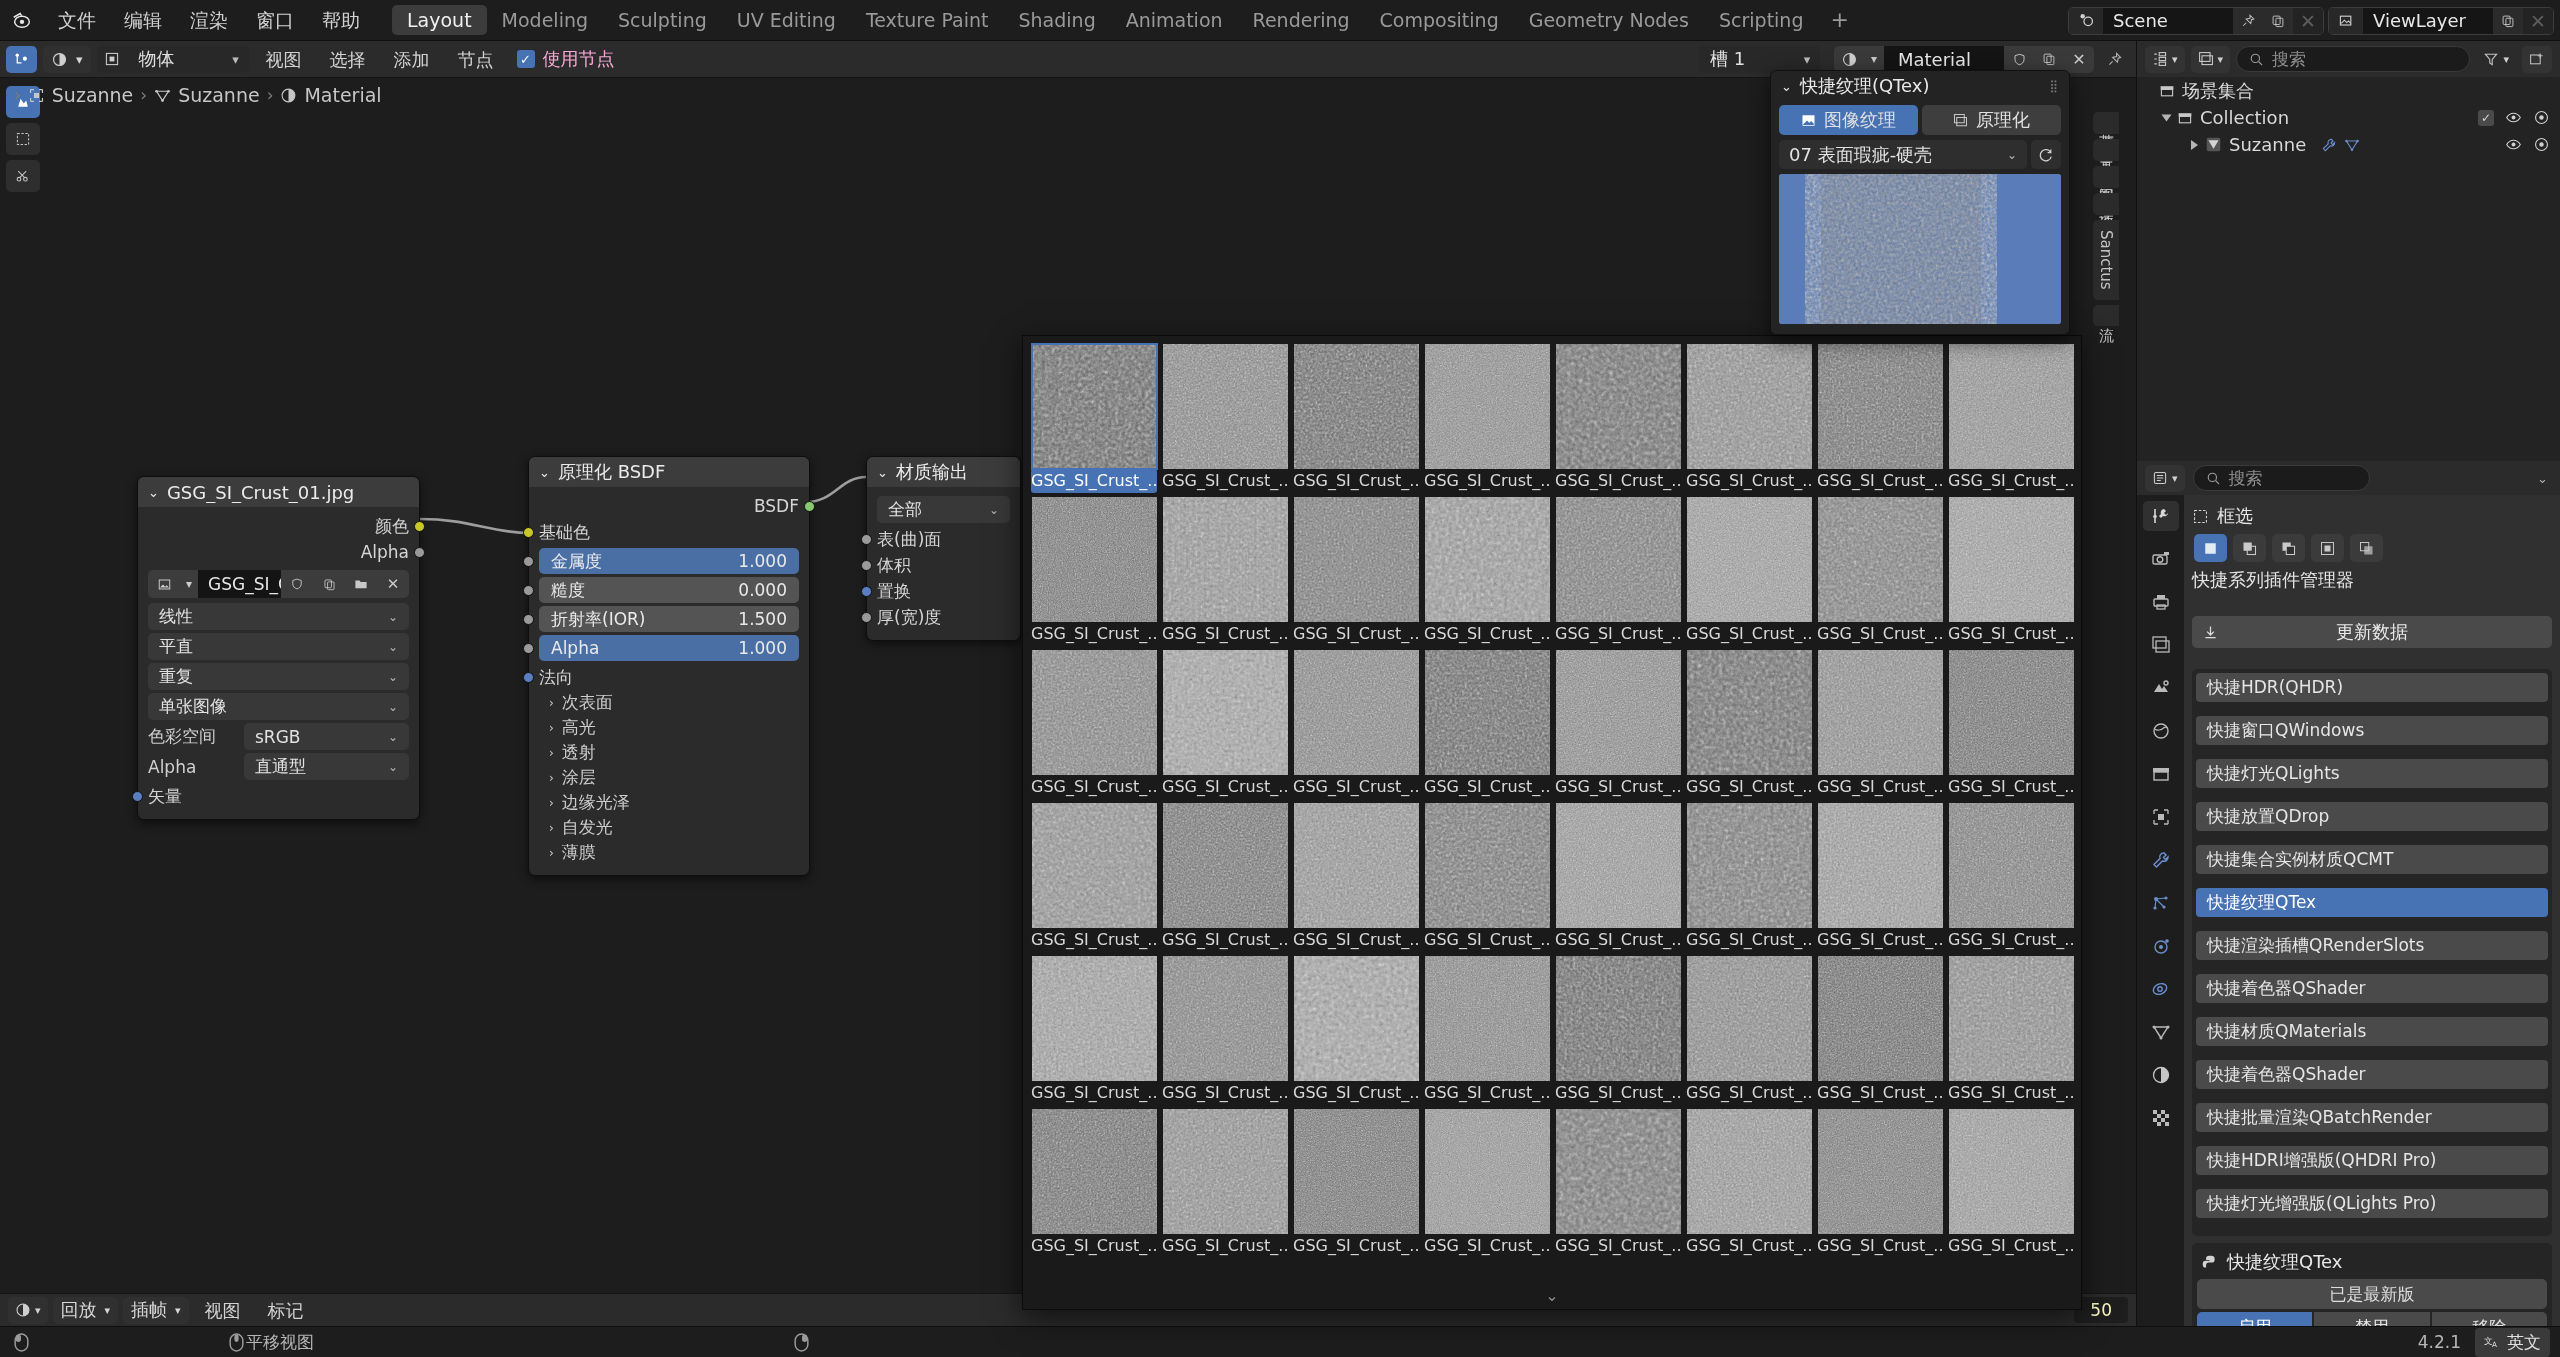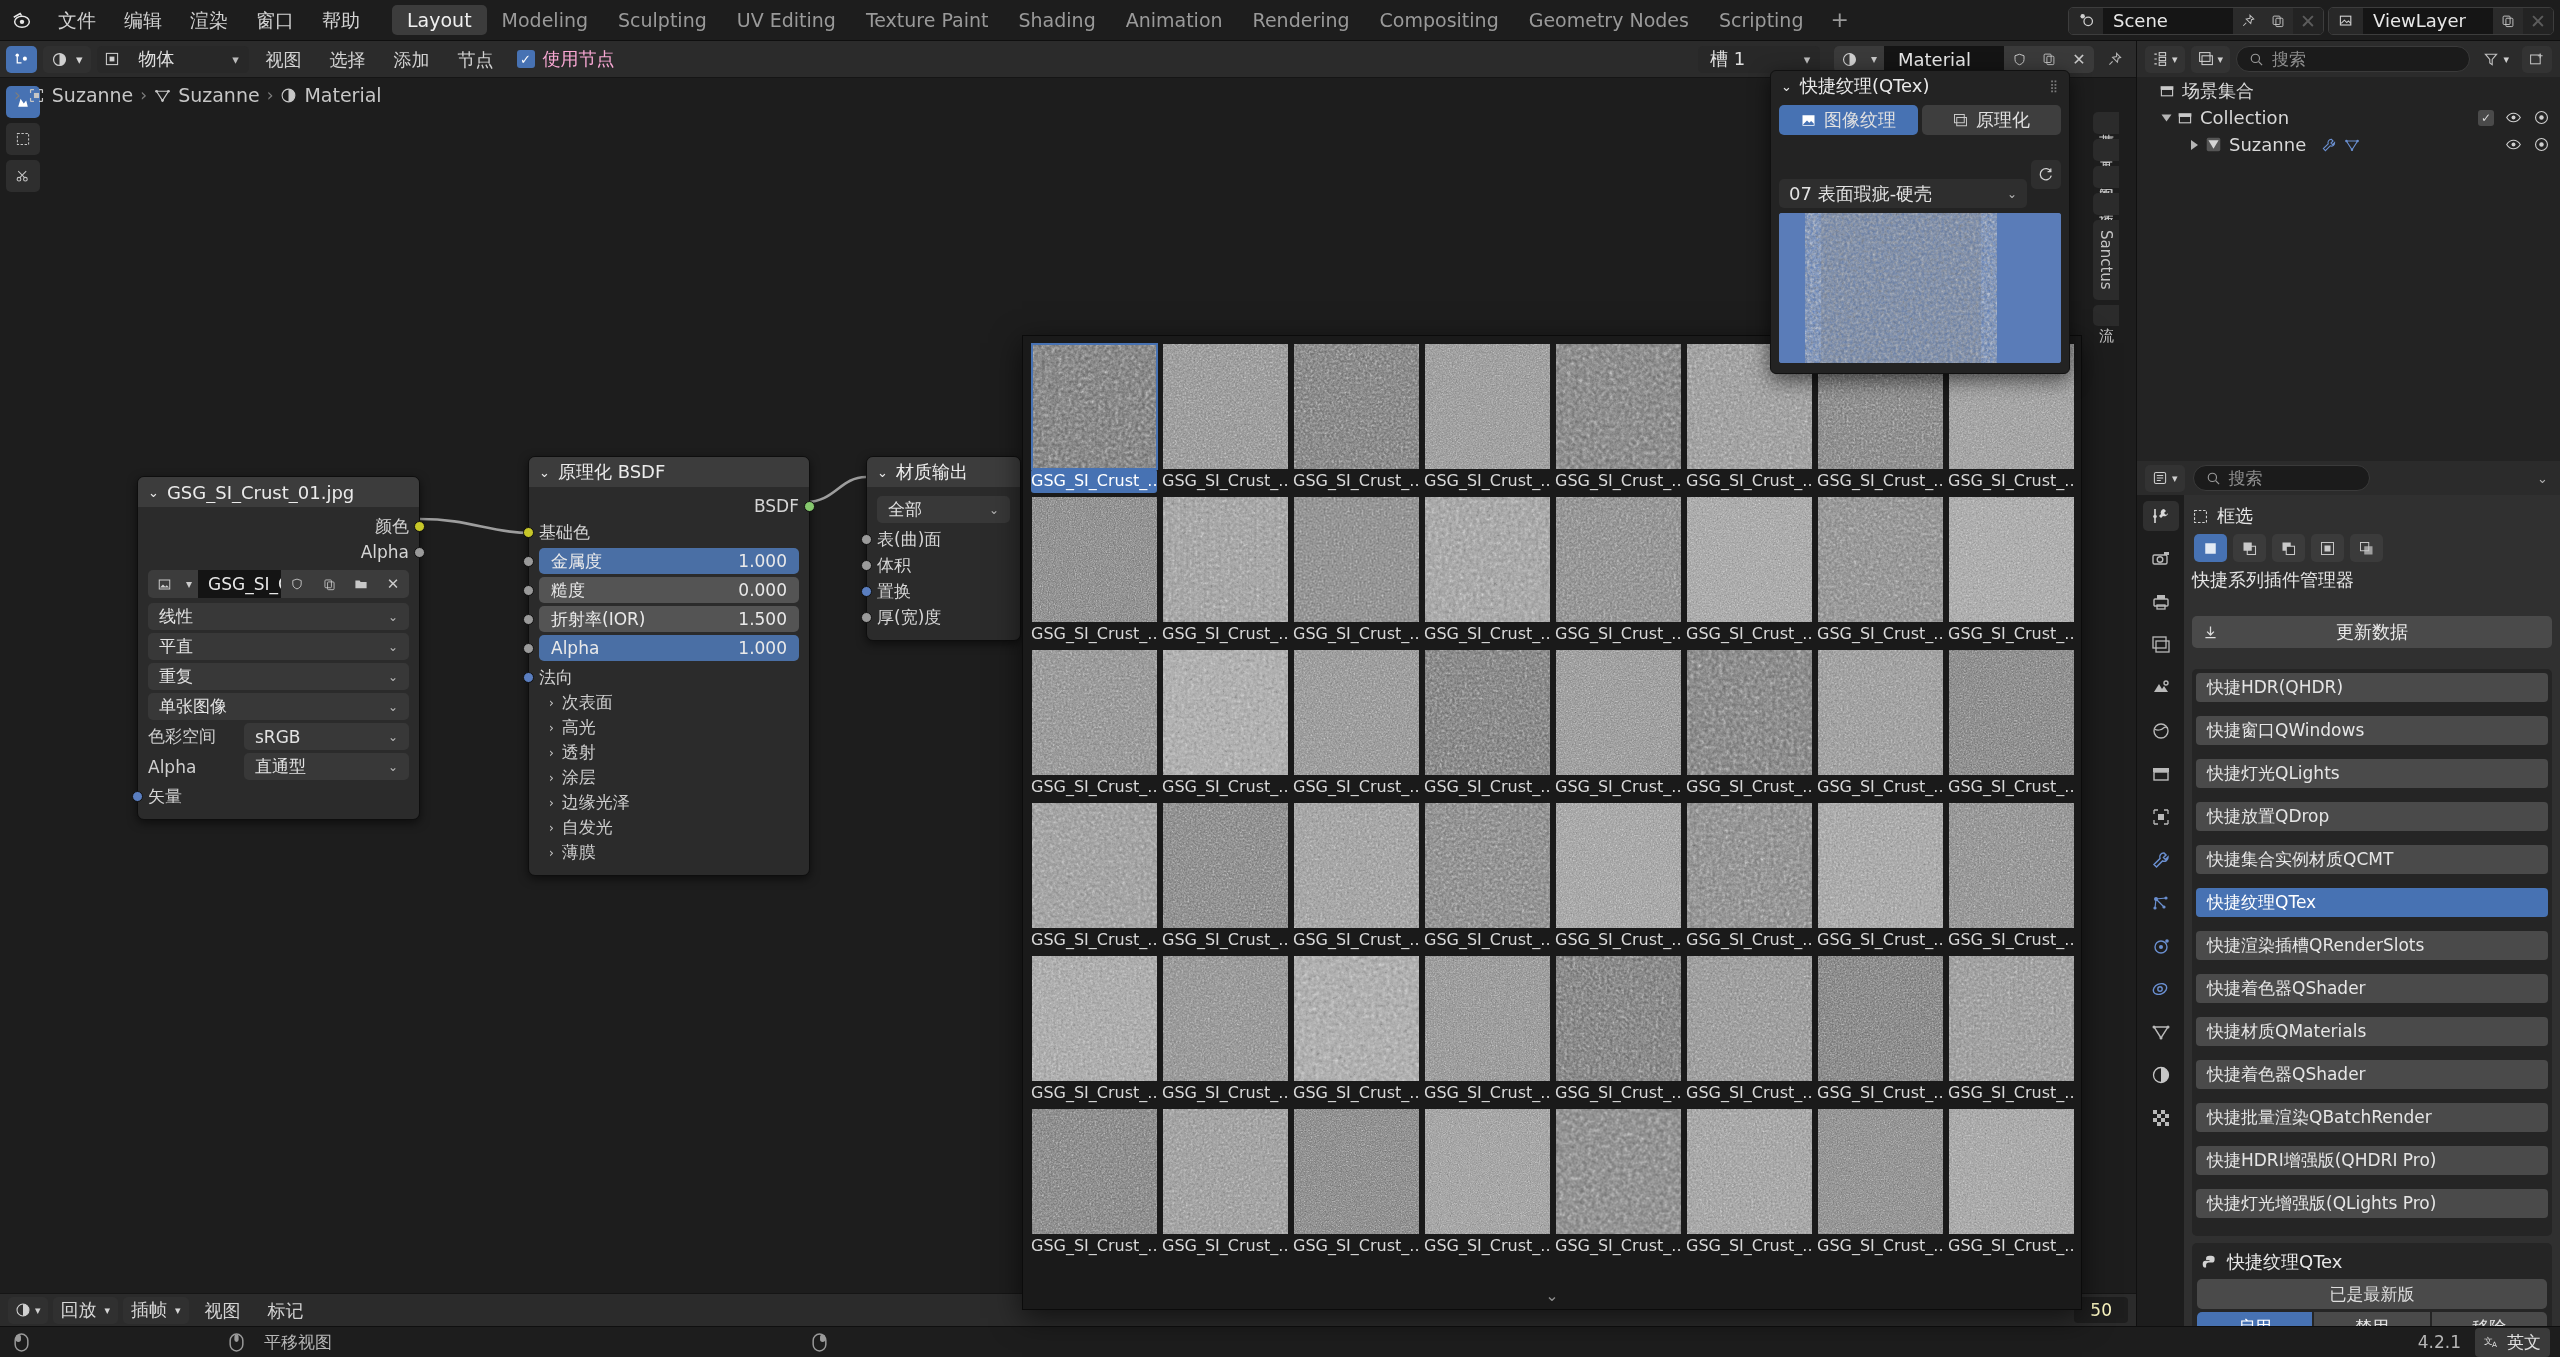--- a/index.html
+++ b/index.html
@@ -111,21 +111,21 @@
     background: #232323; border: 1px solid #111; border-radius: 6px; z-index: 30;
     box-shadow: 0 6px 20px rgba(0,0,0,.6);
   }
   .qtex-hdr { height: 30px; display: flex; align-items: center; gap: 8px; padding: 0 10px; font-size: 18px; color: #e9e9e9; }
   .qtex-tabs { display: flex; gap: 4px; margin: 4px 8px; }
   .qtex-tab { flex: 1; height: 30px; display: flex; align-items: center; justify-content: center; gap: 8px;
               background: #3e3e3e; border-radius: 5px; font-size: 18px; color: #e0e0e0; }
   .qtex-tab.active { background: #4772b3; }
   .qtex-sel { display: flex; align-items: center; margin: 5px 8px; gap: 4px; }
   .qtex-sel .dd2 { flex: 1; height: 29px; background: #2e2e2e; border-radius: 5px; display: flex; align-items: center;
-                   justify-content: space-between; padding: 0 10px; font-size: 18px; color: #e3e3e3; margin-top: 39px; }
+                   justify-content: space-between; padding: 0 10px; font-size: 18px; color: #e3e3e3; }
   .qtex-sel .rf { width: 30px; height: 29px; background: #2e2e2e; border-radius: 5px; display: flex; align-items: center; justify-content: center; }
   .qtex-preview { margin: 4px 8px 10px 8px; height: 150px; border-radius: 3px; overflow: hidden; position: relative; background: #5a7cb8; }
 
   
   .grid-popup {
     position: absolute; left: 1022px; top: 335px; width: 1060px; height: 975px;
     background: #1a1a1a; border: 1px solid #0b0b0b; z-index: 25; padding: 8px 6px 0 6px;
     box-shadow: 0 8px 28px rgba(0,0,0,.6);
   }
   .grid { display: grid; grid-template-columns: repeat(8, 130px); gap: 1px 1px; }
@@ -189,21 +189,21 @@
   .sub-head.ind { padding-left: 22px; }
   .cbrow { height: 27px; display: flex; align-items: center; justify-content: flex-end; gap: 9px; font-size: 17px; color: #d5d5d5; padding-right: 118px; }
   .cb { width: 17px; height: 17px; border-radius: 3px; background: #4d4d4d; border: 1px solid #5d5d5d; }
   .cbrow .lbl { width: 58px; text-align: left; }
 
   
   .timeline { position: absolute; left: 0; top: 1293px; width: 2136px; height: 33px; background: #2b2b2b;
               display: flex; align-items: center; gap: 5px; padding: 0 8px; border-top: 1px solid #151515; }
   .statusbar { position: absolute; left: 0; top: 1326px; width: 2560px; height: 31px; background: #1d1d1d;
                display: flex; align-items: center; border-top: 1px solid #0f0f0f; }
-  .sb-item { display: flex; align-items: center; gap: 20px; font-size: 17px; color: #b6b6b6; }
+  .sb-item { display: flex; align-items: center; gap: 2px; font-size: 17px; color: #b6b6b6; }
   .sb-right { position: absolute; right: 10px; display: flex; align-items: center; gap: 14px; font-size: 17px; color: #b6b6b6; }
   .lang-pill { background: #3a3a3a; border-radius: 4px; padding: 3px 9px; display: flex; align-items: center; gap: 7px; color: #e0e0e0; }
 
   svg { display: block; }
   .nowrap { white-space: nowrap; overflow: hidden; }
 </style>
 </head>
 <body>
 
 <div id="app">

